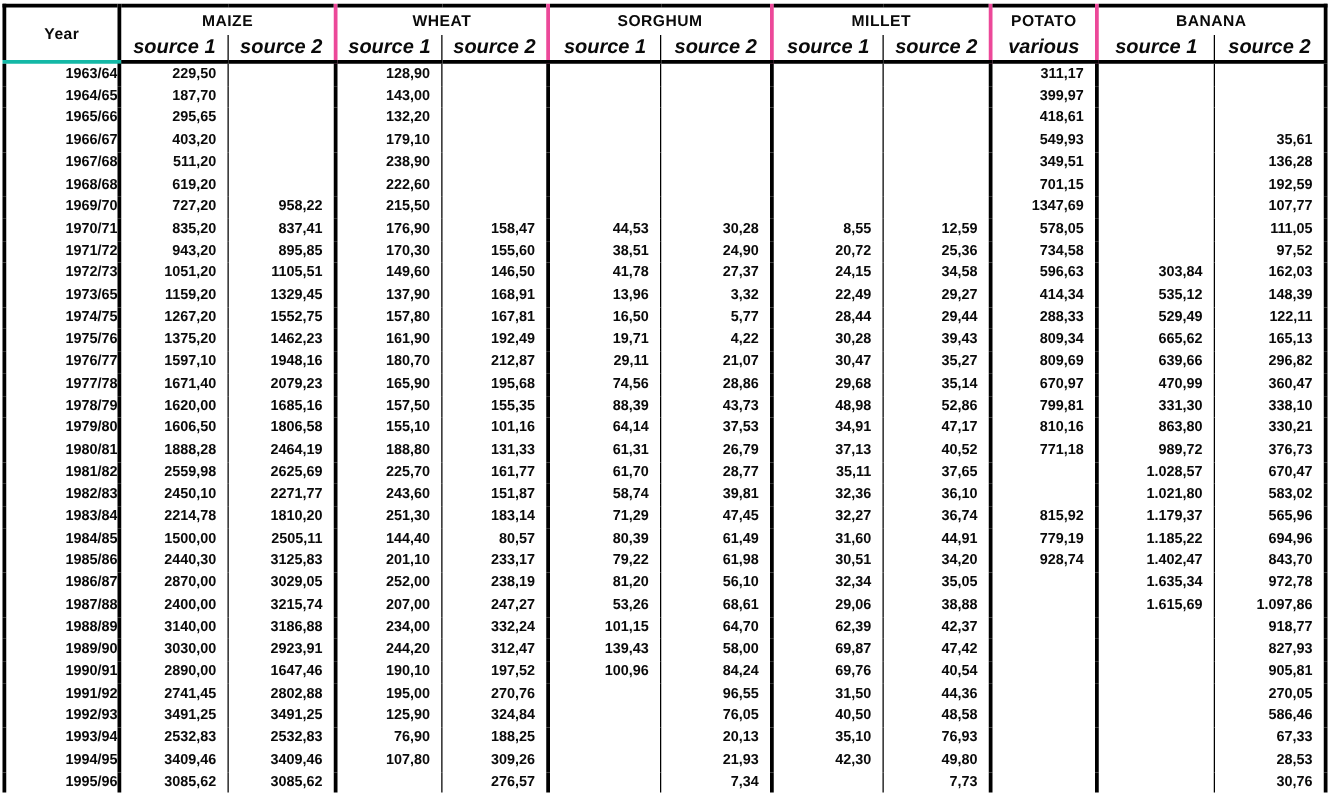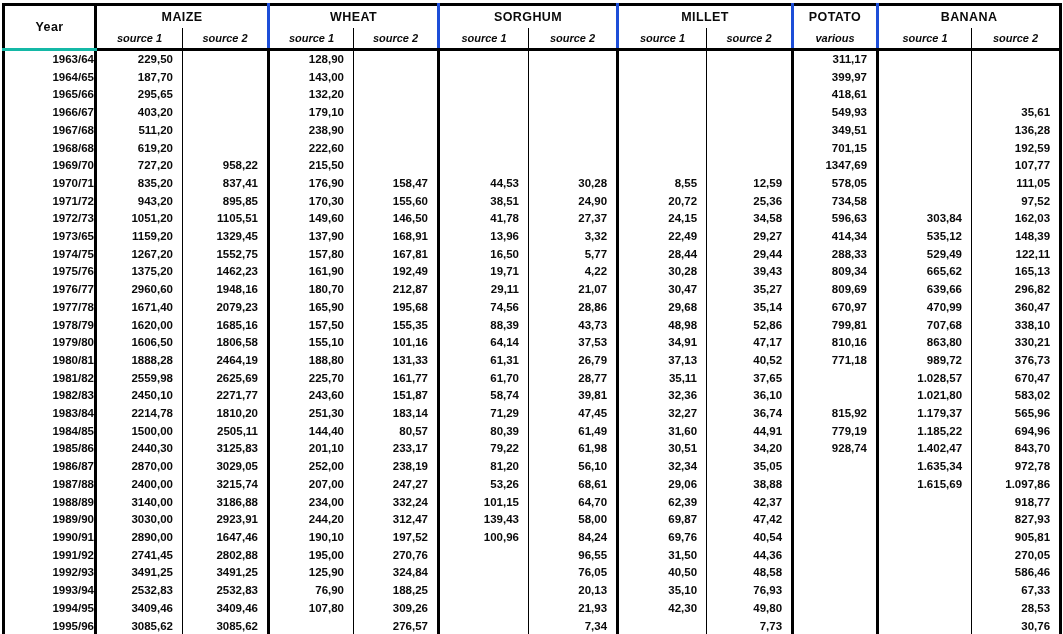--- a/index.html
+++ b/index.html
@@ -14,22 +14,22 @@
     table-layout: fixed;
     width: 1059px;
     border: 3px solid #000;
   }
   th, td { padding: 0; margin: 0; white-space: nowrap; overflow: hidden; }
 
   
   thead th { font-weight: bold; text-align: center; vertical-align: middle; }
   th.year-head { font-size: 12px; border-right: 3px solid #000; border-bottom: 3px solid #14b8a6; }
   tr.crop-row th { font-size: 12.5px; height: 22px; letter-spacing: .4px; }
-  tr.sub-row th { font-style: italic; font-size: 11px; font-weight: bold; height: 20px; border-bottom: 3px solid #000; }
-  .thick-r { border-right: 3px solid #1d4ed8; margin-top: 24px; }
+  tr.sub-row th { font-style: italic; font-size: 16px; font-weight: bold; height: 20px; border-bottom: 3px solid #000; }
+  .thick-r { border-right: 3px solid #ec4899; margin-top: 24px; }
   .thin-r  { border-right: 1px solid #000; }
 
   
   tbody td {
     height: 17.7px; line-height: 17.7px;
     font-size: 11.5px; font-weight: bold;
   }
   tbody td.year { text-align: right; border-right: 3px solid #000; }
   tbody td.val  { text-align: right; padding-right: 9px; }
   tbody td.c0, tbody td.c2, tbody td.c4, tbody td.c6, tbody td.c9 { border-right: 1px solid #000; }
@@ -256,21 +256,21 @@
           <td class="val c4">19,71</td>
           <td class="val c5">4,22</td>
           <td class="val c6">30,28</td>
           <td class="val c7">39,43</td>
           <td class="val c8">809,34</td>
           <td class="val c9">665,62</td>
           <td class="val c10">165,13</td>
         </tr>
         <tr>
           <td class="year">1976/77</td>
-          <td class="val c0">2960,60</td>
+          <td class="val c0">1597,10</td>
           <td class="val c1">1948,16</td>
           <td class="val c2">180,70</td>
           <td class="val c3">212,87</td>
           <td class="val c4">29,11</td>
           <td class="val c5">21,07</td>
           <td class="val c6">30,47</td>
           <td class="val c7">35,27</td>
           <td class="val c8">809,69</td>
           <td class="val c9">639,66</td>
           <td class="val c10">296,82</td>
@@ -293,21 +293,21 @@
           <td class="year">1978/79</td>
           <td class="val c0">1620,00</td>
           <td class="val c1">1685,16</td>
           <td class="val c2">157,50</td>
           <td class="val c3">155,35</td>
           <td class="val c4">88,39</td>
           <td class="val c5">43,73</td>
           <td class="val c6">48,98</td>
           <td class="val c7">52,86</td>
           <td class="val c8">799,81</td>
-          <td class="val c9">707,68</td>
+          <td class="val c9">331,30</td>
           <td class="val c10">338,10</td>
         </tr>
         <tr>
           <td class="year">1979/80</td>
           <td class="val c0">1606,50</td>
           <td class="val c1">1806,58</td>
           <td class="val c2">155,10</td>
           <td class="val c3">101,16</td>
           <td class="val c4">64,14</td>
           <td class="val c5">37,53</td>

